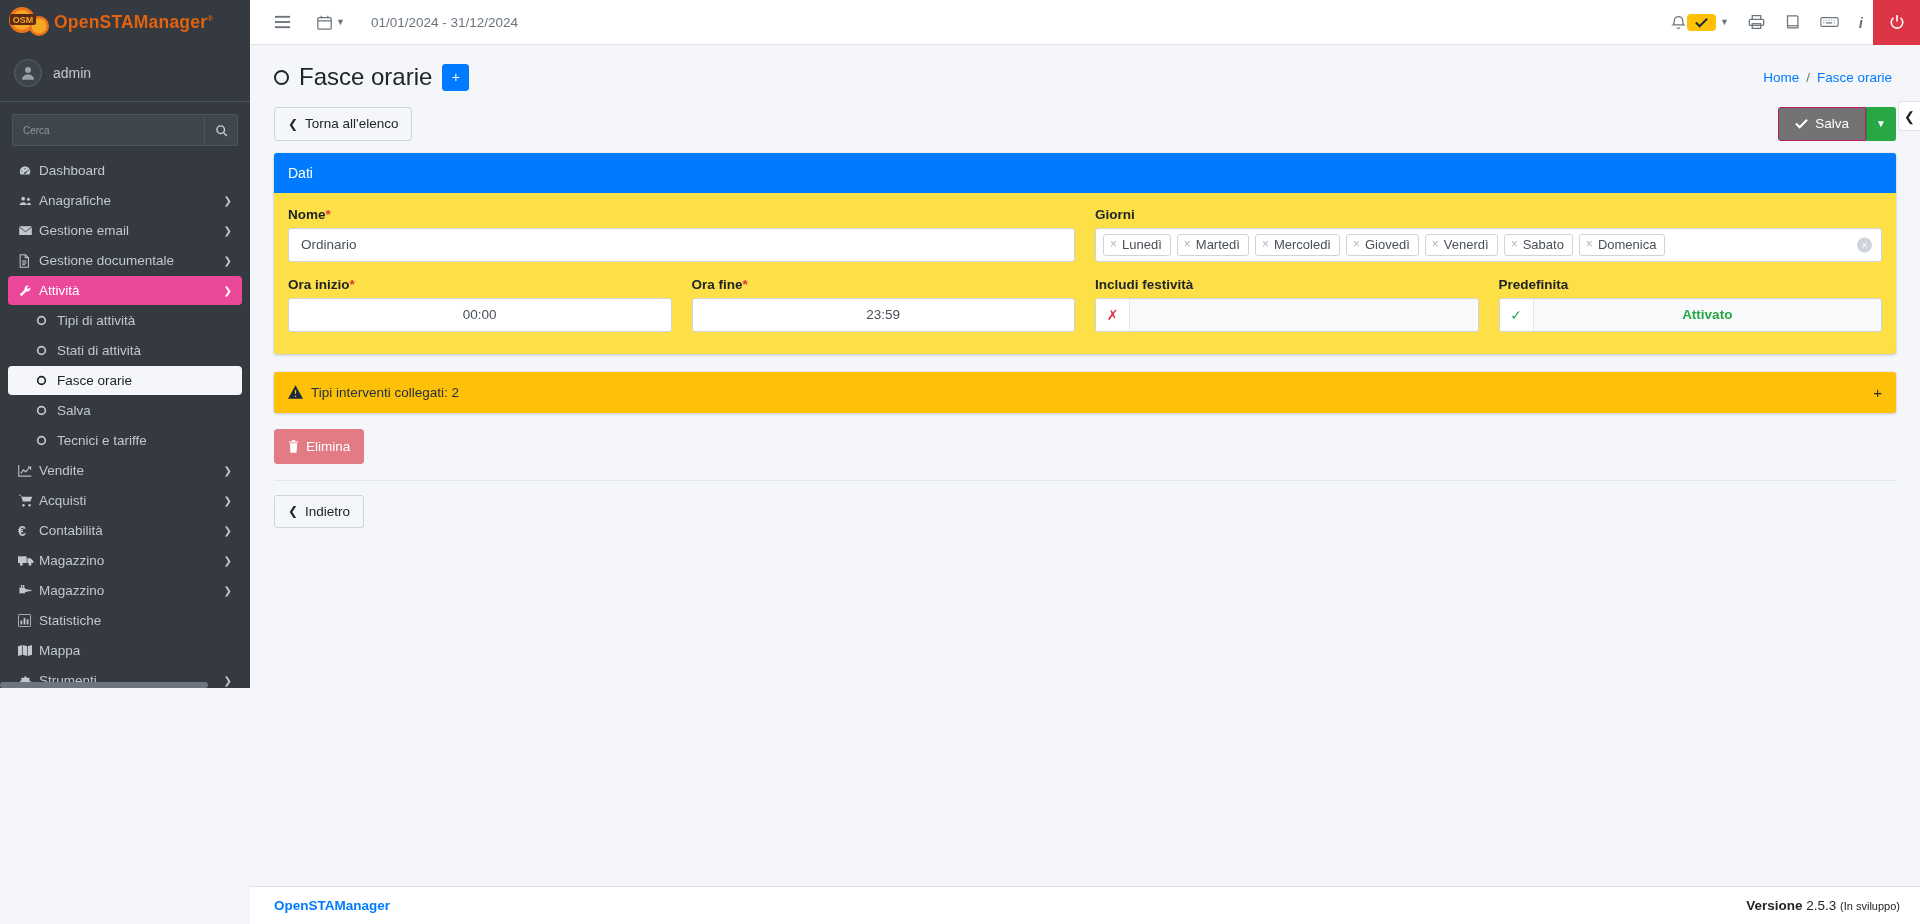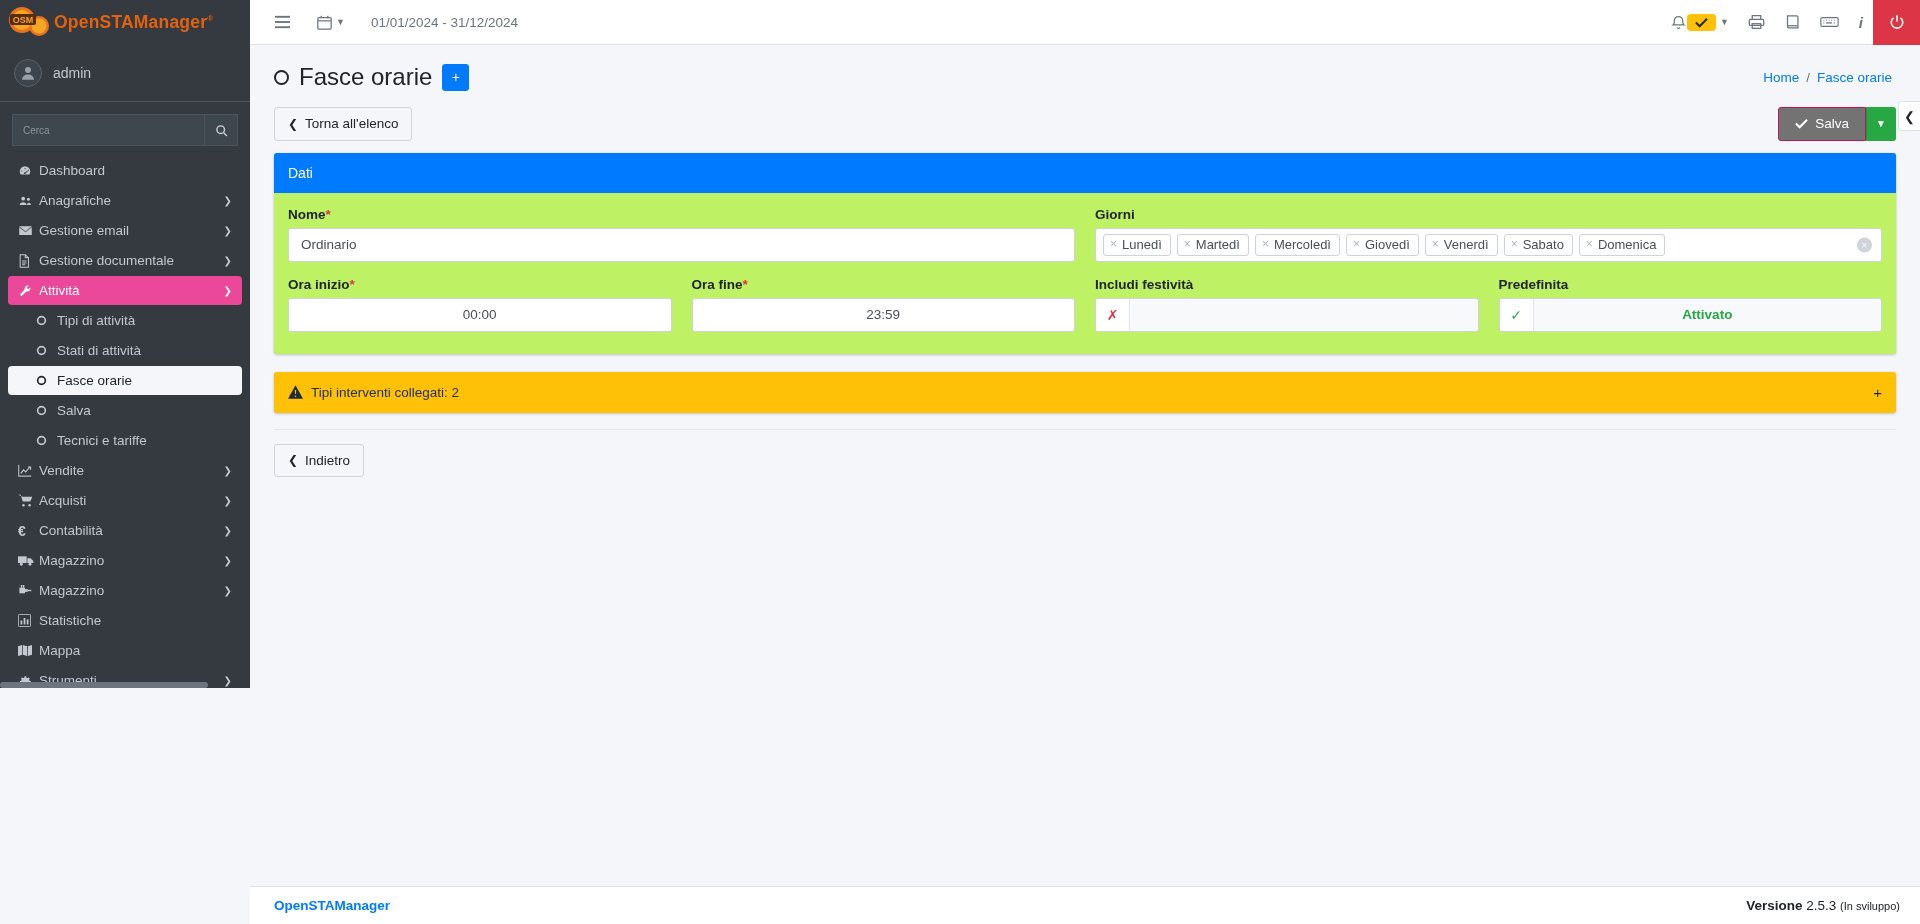--- a/index.html
+++ b/index.html
@@ -164,21 +164,21 @@
   .btn-success-caret {
     background: #28a745; border: 1px solid #28a745; border-left-color:#21913b;
     color: #fff; padding: 9px 9px; border-radius: 0 3px 3px 0;
     display: inline-flex; align-items: center; font-size: 10px; cursor: pointer;
   }
   .btn-group { display: inline-flex; margin-left: auto; }
   .btn-group .btn-success { border-radius: 3px 0 0 3px; }
 
   
   .card {
-    margin: 0 24px; background: #bef264; border-radius: 3px;
+    margin: 0 24px; background: #fde047; border-radius: 3px;
     box-shadow: 0 0 1px rgba(0,0,0,.125), 0 1px 3px rgba(0,0,0,.2);
   }
   .card-header {
     background: #007bff; color: #fff; font-size: 14px;
     padding: 12px 14px; border-radius: 3px 3px 0 0;
   }
   .card-body { padding: 14px 14px 22px 14px; }
 
   .form-row { display: flex; gap: 20px; }
   .form-row + .form-row { margin-top: 15px; }
@@ -688,20 +688,31 @@
           <svg width="15" height="14" viewBox="0 0 18 16" fill="#1f2d3d">
               <path d="M9 0l9 16H0z"></path>
               <path d="M8.2 5.5h1.6l-.3 5h-1z" fill="#ffc107"></path>
               <circle cx="9" cy="13" r=".9" fill="#ffc107"></circle>
             </svg>
         </span>
         <span>Tipi interventi collegati: 2</span>
         <span class="cw-plus">+</span>
       </div>
 
+      <div class="delete-row">
+        <button class="btn-danger-soft">
+          <span>
+            <svg width="11" height="13" viewBox="0 0 14 16" fill="#fff">
+                <path d="M5 0h4l.7 1.5H13V3H1V1.5h3.3z"></path>
+                <path d="M2.3 4h9.4l-.8 11.2a1 1 0 01-1 .8H4.1a1 1 0 01-1-.8z"></path>
+              </svg>
+          </span>
+          <span>Elimina</span>
+        </button>
+      </div>
 
       <div class="hr-sep"></div>
 
       <div class="back-row">
         <button class="btn btn-default">
           <span style="font-size:12px;">❮</span>
           <span>Indietro</span>
         </button>
       </div>
 

